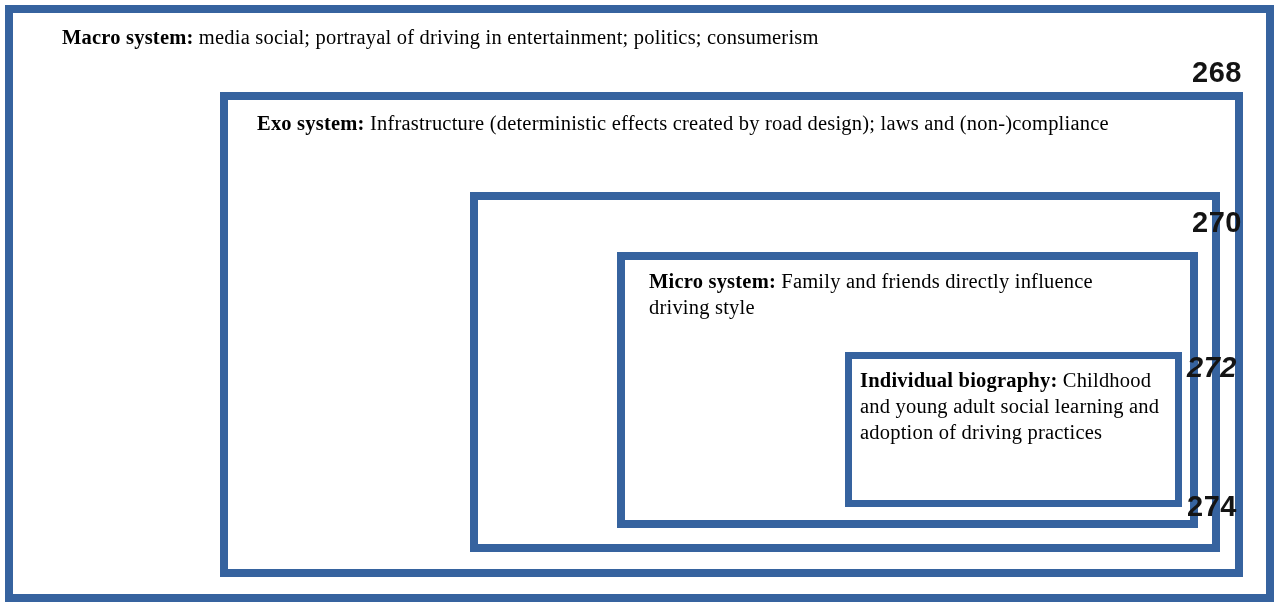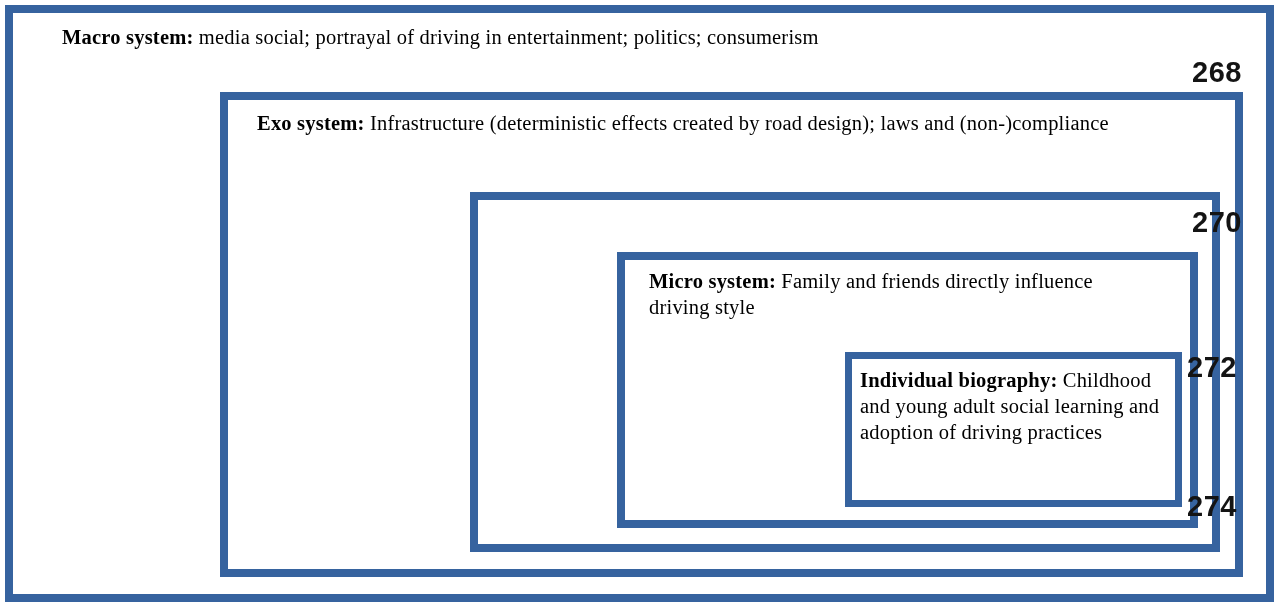--- a/index.html
+++ b/index.html
@@ -114,21 +114,21 @@
     font-family: "Liberation Sans", "DejaVu Sans", sans-serif;
     font-weight: bold;
     font-size: 29px;
     line-height: 29px;
     color: #141414;
     letter-spacing: 0.5px;
     z-index: 7;
   }
   .pn-268 { left: 1192px; top: 58px; z-index: 9; }
   .pn-270 { left: 1192px; top: 208px; }
-  .pn-272 { left: 1187px; top: 353px; }
+  .pn-272 { left: 1187px; top: 353px; font-style: italic; }
   .pn-274 { left: 1187px; top: 492px; }
 </style>
 </head>
 <body>
 
 <div id="canvas">
 
   <div class="sysbox box-macro"></div>
   <div class="sysbox box-exo"></div>
   <div class="sysbox box-meso"></div>

